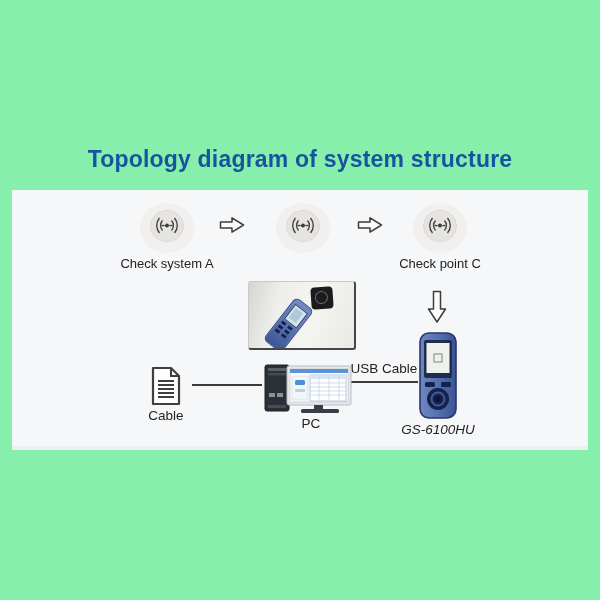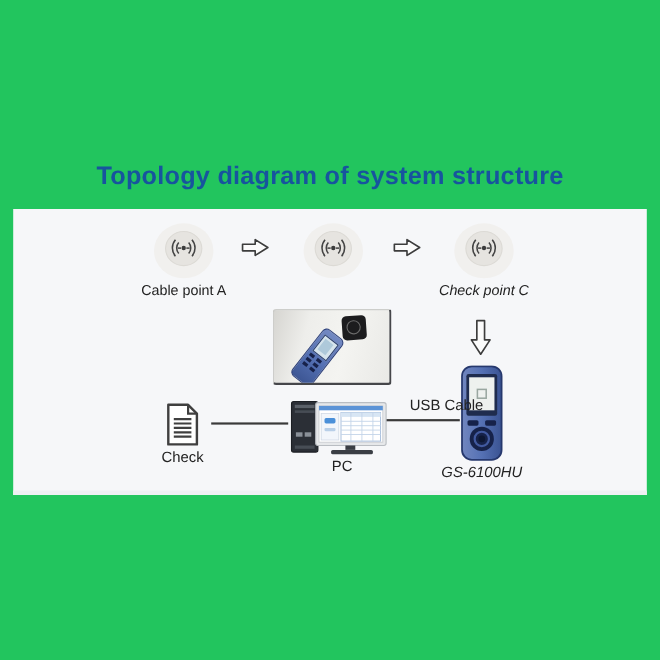--- a/index.html
+++ b/index.html
@@ -1,17 +1,17 @@
 <!DOCTYPE html>
 <html><head>
 <meta charset="utf-8">
 <style>
   html,body{margin:0;padding:0;background:#ffffff;}
   .page{
-    position:relative;width:600px;height:600px;background:#22c55e;overflow:hidden;
+    position:relative;width:600px;height:600px;background:#86efac;overflow:hidden;
     font-family:"Liberation Sans", sans-serif;color:#2b2b2b;
   }
   .title{
     position:absolute;left:0;top:146px;width:600px;text-align:center;
     font-size:23px;font-weight:bold;color:#17549e;letter-spacing:0.2px;
   }
   .panel{
     position:absolute;left:12px;top:190px;width:576px;height:256px;
     background:#f6f7f9;border-bottom:4px solid #eef0f3;
   }
@@ -69,21 +69,21 @@
       <ellipse cx="28" cy="24" rx="16.5" ry="15.5" fill="#e6e4e0" stroke="#dcdad5" stroke-width="1"></ellipse>
       <circle cx="28" cy="23.5" r="2" fill="#3c3c3c"></circle>
       <rect x="22.6" y="22.9" width="3" height="1.3" fill="#3c3c3c"></rect>
       <rect x="30.4" y="22.9" width="3" height="1.3" fill="#3c3c3c"></rect>
       <path d="M23.5,18.5 A7.5,7.5 0 0 0 23.5,28.5" fill="none" stroke="#444" stroke-width="1.4"></path>
       <path d="M20.5,16 A11.5,11.5 0 0 0 20.5,31" fill="none" stroke="#444" stroke-width="1.4"></path>
       <path d="M32.5,18.5 A7.5,7.5 0 0 1 32.5,28.5" fill="none" stroke="#444" stroke-width="1.4"></path>
       <path d="M35.5,16 A11.5,11.5 0 0 1 35.5,31" fill="none" stroke="#444" stroke-width="1.4"></path>
     </svg>
   </div>
-  <div class="cp-label" style="left:102px;top:256px;">Cable point A</div>
+  <div class="cp-label" style="left:102px;top:256px;">Check system A</div>
 
   <div class="abs" style="left:219px;top:215px;">
     <svg width="26" height="20" viewBox="0 0 26 20">
       <path d="M1.5,7 H13 V2.8 L24.5,10 L13,17.2 V13 H1.5 Z" fill="#fbfbfb" stroke="#3d3d3d" stroke-width="1.5" stroke-linejoin="round"></path>
     </svg>
   </div>
 
   <div class="abs" style="left:275px;top:202px;">
     <svg width="56" height="52" viewBox="0 0 56 52">
       <ellipse cx="28" cy="26" rx="27" ry="25" fill="#f1f0ee"></ellipse>
@@ -110,21 +110,21 @@
       <ellipse cx="28" cy="24" rx="16.5" ry="15.5" fill="#e6e4e0" stroke="#dcdad5" stroke-width="1"></ellipse>
       <circle cx="28" cy="23.5" r="2" fill="#3c3c3c"></circle>
       <rect x="22.6" y="22.9" width="3" height="1.3" fill="#3c3c3c"></rect>
       <rect x="30.4" y="22.9" width="3" height="1.3" fill="#3c3c3c"></rect>
       <path d="M23.5,18.5 A7.5,7.5 0 0 0 23.5,28.5" fill="none" stroke="#444" stroke-width="1.4"></path>
       <path d="M20.5,16 A11.5,11.5 0 0 0 20.5,31" fill="none" stroke="#444" stroke-width="1.4"></path>
       <path d="M32.5,18.5 A7.5,7.5 0 0 1 32.5,28.5" fill="none" stroke="#444" stroke-width="1.4"></path>
       <path d="M35.5,16 A11.5,11.5 0 0 1 35.5,31" fill="none" stroke="#444" stroke-width="1.4"></path>
     </svg>
   </div>
-  <div class="cp-label" style="left:375px;top:256px;font-style:italic;">Check point C</div>
+  <div class="cp-label" style="left:375px;top:256px;">Check point C</div>
 
   <div class="photo">
     <div class="tag">
         <div class="ring"></div>
       </div>
     <div class="handheld">
       <div class="scr">
           <div class="scr-in"></div>
         </div>
       <div class="k" style="left:3px;top:26px;"></div>
@@ -157,21 +157,21 @@
       <rect x="16" y="22" width="8" height="8" fill="none" stroke="#9aa7a0" stroke-width="1.4"></rect>
       <rect x="7" y="50" width="10" height="5" rx="1.5" fill="#16224a"></rect>
       <rect x="23" y="50" width="10" height="5" rx="1.5" fill="#16224a"></rect>
       <circle cx="20" cy="67" r="11" fill="#16224a"></circle>
       <circle cx="20" cy="67" r="6.5" fill="none" stroke="#41599f" stroke-width="2"></circle>
       <circle cx="20" cy="67" r="3" fill="#0d1733"></circle>
     </svg>
   </div>
   <div class="small-label" style="left:392px;top:422px;width:92px;font-style:italic;">GS-6100HU</div>
 
-  <div class="small-label" style="left:346px;top:361px;width:76px;margin-left:22px;">USB Cable</div>
+  <div class="small-label" style="left:346px;top:361px;width:76px;">USB Cable</div>
   <div class="connector" style="left:350px;top:381px;width:68px;"></div>
 
   <div class="pc">
     <svg width="90" height="52" viewBox="0 0 90 52">
 
       <rect x="2" y="2" width="24" height="46" rx="2" fill="#2b2f36" stroke="#1c1f24" stroke-width="1"></rect>
       <rect x="5" y="5" width="18" height="3" fill="#5a6068"></rect>
       <rect x="5" y="10" width="18" height="2.4" fill="#474d55"></rect>
       <rect x="6" y="30" width="6" height="4" fill="#8a9098"></rect>
       <rect x="14" y="30" width="6" height="4" fill="#8a9098"></rect>
@@ -203,17 +203,17 @@
     <svg width="36" height="40" viewBox="0 0 36 40">
       <path d="M5,2 H23 L31,10 V38 H5 Z" fill="#ffffff" stroke="#3f3f3f" stroke-width="2.2" stroke-linejoin="round"></path>
       <path d="M23,2 V10 H31" fill="none" stroke="#3f3f3f" stroke-width="2"></path>
       <line x1="10" y1="15" x2="26" y2="15" stroke="#3f3f3f" stroke-width="2"></line>
       <line x1="10" y1="19" x2="26" y2="19" stroke="#3f3f3f" stroke-width="2"></line>
       <line x1="10" y1="23" x2="26" y2="23" stroke="#3f3f3f" stroke-width="2"></line>
       <line x1="10" y1="27" x2="26" y2="27" stroke="#3f3f3f" stroke-width="2"></line>
       <line x1="10" y1="31" x2="26" y2="31" stroke="#3f3f3f" stroke-width="2"></line>
     </svg>
   </div>
-  <div class="small-label" style="left:136px;top:408px;width:60px;">Check</div>
+  <div class="small-label" style="left:136px;top:408px;width:60px;">Cable</div>
 
   <div class="connector" style="left:192px;top:384px;width:70px;"></div>
 
 </div>
 
 </body></html>

